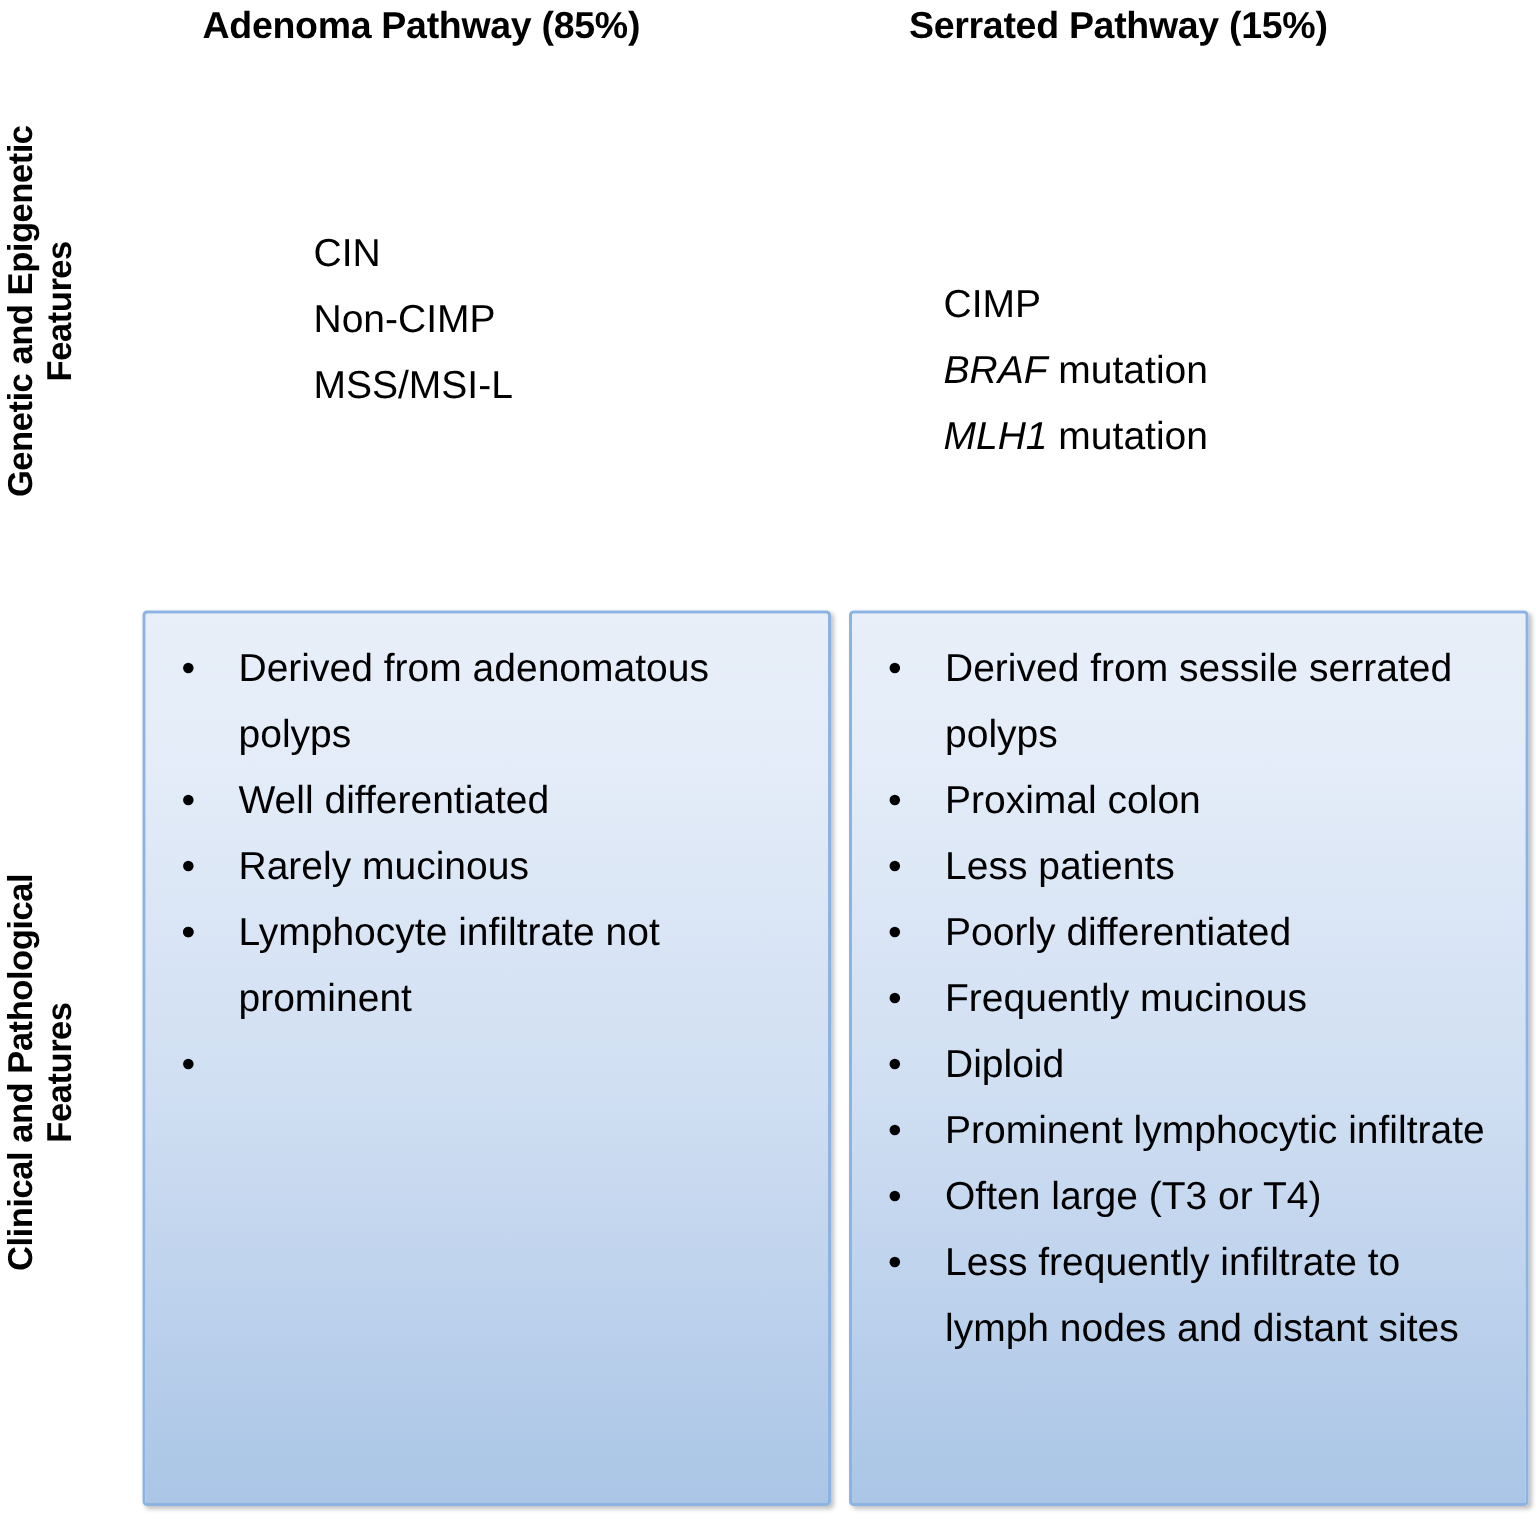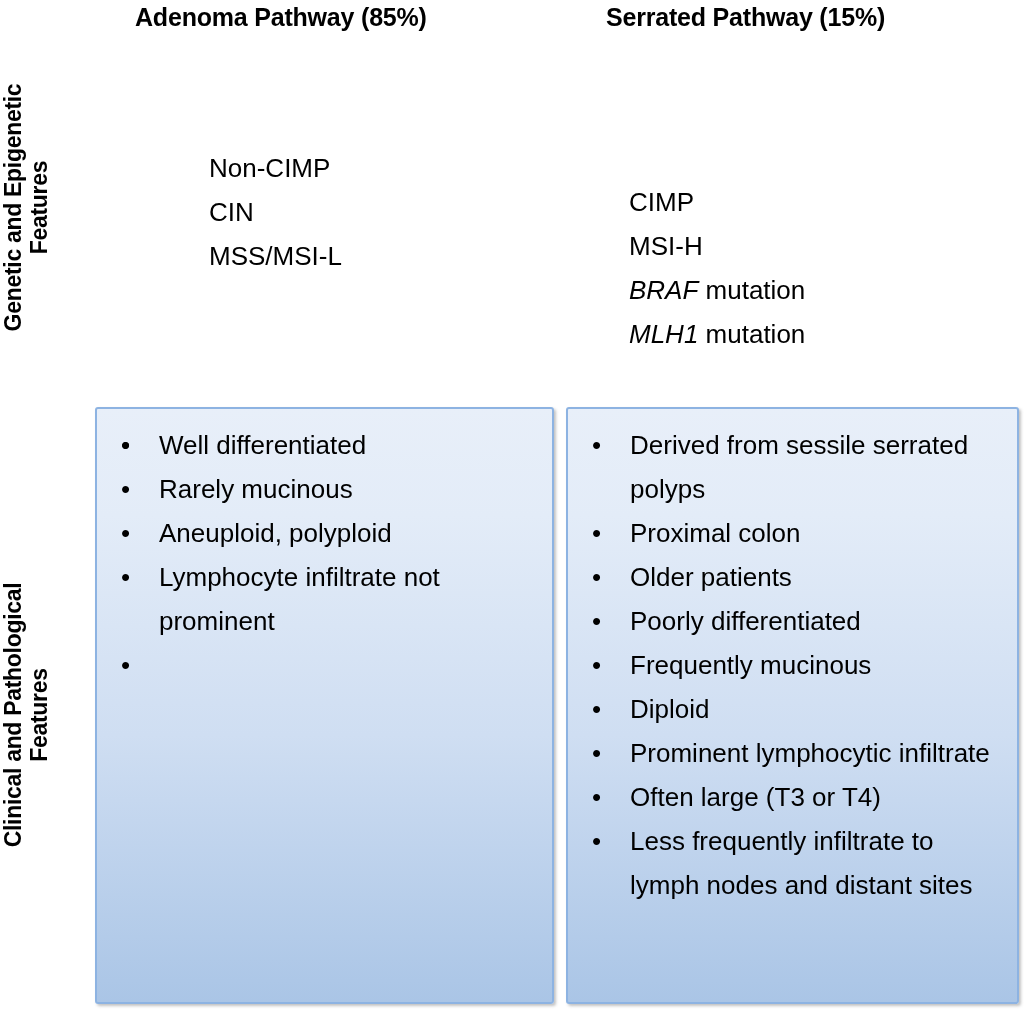--- a/index.html
+++ b/index.html
@@ -130,61 +130,58 @@
 
   <div class="row-label" id="row-label-clinical">
     <div class="lines">
       <span class="l1">Clinical and Pathological</span>
       <span class="l2">Features</span>
     </div>
   </div>
 
   <div class="genetics" id="genetics-left">
     <div>
-      <span>Non-CIMP</span>
+      <span>CIN</span>
     </div>
     <div>
-      <span>CIN</span>
+      <span>Non-CIMP</span>
     </div>
     <div>
       <span>MSS/MSI-L</span>
     </div>
   </div>
 
   <div class="genetics" id="genetics-right">
     <div>
       <span>CIMP</span>
     </div>
     <div>
-      <span>MSI-H</span>
-    </div>
-    <div>
       <span class="gene">BRAF</span><span> mutation</span>
     </div>
     <div>
       <span class="gene">MLH1</span><span> mutation</span>
     </div>
   </div>
 
   <div class="feature-box" id="box-left">
     <ul class="bullet-list" id="list-left">
-        <li class="bullet-item"><span class="dot">•</span></li>
+        <li class="bullet-item"><span class="dot">•</span><span>Derived from adenomatous polyps</span></li>
         <li class="bullet-item"><span class="dot">•</span><span>Well differentiated</span></li>
         <li class="bullet-item"><span class="dot">•</span><span>Rarely mucinous</span></li>
-        <li class="bullet-item"><span class="dot">•</span><span>Aneuploid, polyploid</span></li>
+        <li class="bullet-item"><span class="dot">•</span></li>
         <li class="bullet-item"><span class="dot">•</span><span>Lymphocyte infiltrate not prominent</span></li>
         <li class="bullet-item"><span class="dot">•</span></li>
       </ul>
   </div>
 
   <div class="feature-box" id="box-right">
     <ul class="bullet-list" id="list-right">
         <li class="bullet-item"><span class="dot">•</span><span>Derived from sessile serrated polyps</span></li>
         <li class="bullet-item"><span class="dot">•</span><span>Proximal colon</span></li>
-        <li class="bullet-item"><span class="dot">•</span><span>Older patients</span></li>
+        <li class="bullet-item"><span class="dot">•</span><span>Less patients</span></li>
         <li class="bullet-item"><span class="dot">•</span><span>Poorly differentiated</span></li>
         <li class="bullet-item"><span class="dot">•</span><span>Frequently mucinous</span></li>
         <li class="bullet-item"><span class="dot">•</span><span>Diploid</span></li>
         <li class="bullet-item"><span class="dot">•</span><span>Prominent lymphocytic infiltrate</span></li>
         <li class="bullet-item"><span class="dot">•</span><span>Often large (T3 or T4)</span></li>
         <li class="bullet-item"><span class="dot">•</span><span>Less frequently infiltrate to lymph nodes and distant sites</span></li>
       </ul>
   </div>
 
 </div>

